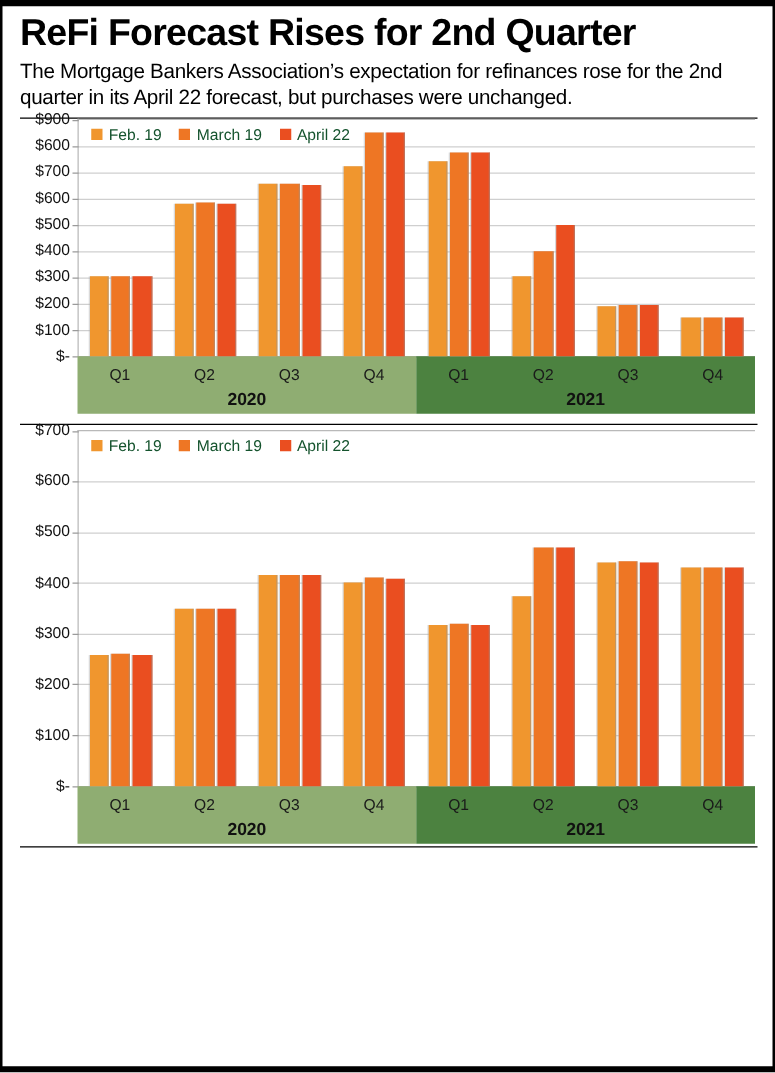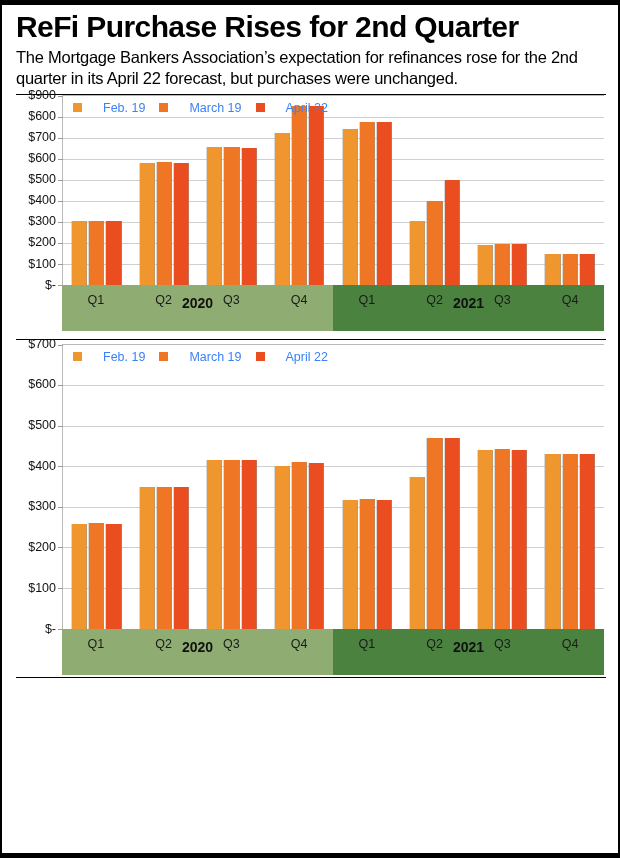--- a/index.html
+++ b/index.html
@@ -91,21 +91,21 @@
     position: absolute;
     left: 10px; top: 5px;
     display: flex;
     align-items: center;
     gap: 14px;
     z-index: 5;
     background: transparent;
   }
   .legend-item { display: flex; align-items: center; gap: 5px; }
   .swatch { width: 9px; height: 9px; display: inline-block; }
-  .legend-label { font-size: 12.5px; color: #3b82f6; white-space: nowrap; margin-left: 16px; }
+  .legend-label { font-size: 12.5px; color: #14532d; white-space: nowrap; }
 
   .bars {
     position: absolute;
     left: 0; right: 0; top: 0; bottom: 0;
     display: flex;
     z-index: 2;
   }
   .group {
     flex: 1;
     position: relative;
@@ -139,41 +139,41 @@
   .qcell {
     flex: 1;
     text-align: center;
     font-size: 12.5px;
     color: #1a1a1a;
     padding-top: 8px;
   }
   .yearlabel {
     position: absolute;
     left: 0; right: 0;
-    bottom: 20px;
+    bottom: 4px;
     text-align: center;
     font-size: 14px;
     font-weight: bold;
     color: #111;
   }
 
   .source {
     font-size: 11px;
     color: #000;
     margin-top: 5px;
     margin-left: 2px;
     letter-spacing: -0.15px;
   }
 </style>
 </head>
 <body>
 
 <div class="frame">
 
-  <div class="title">ReFi Purchase Rises for 2nd Quarter</div>
+  <div class="title">ReFi Forecast Rises for 2nd Quarter</div>
   <div class="deck">The Mortgage Bankers Association’s expectation for refinances rose for the 2nd quarter in its April 22 forecast, but purchases were unchanged.</div>
   <div class="rule"></div>
 
   <div class="panel">
     <div class="plot-wrap">
       <div class="yaxis" id="y1">
           <div class="ytick" style="top: 0%;">$900</div>
           <div class="ytick" style="top: 11.1111%;">$600</div>
           <div class="ytick" style="top: 22.2222%;">$700</div>
           <div class="ytick" style="top: 33.3333%;">$600</div>

